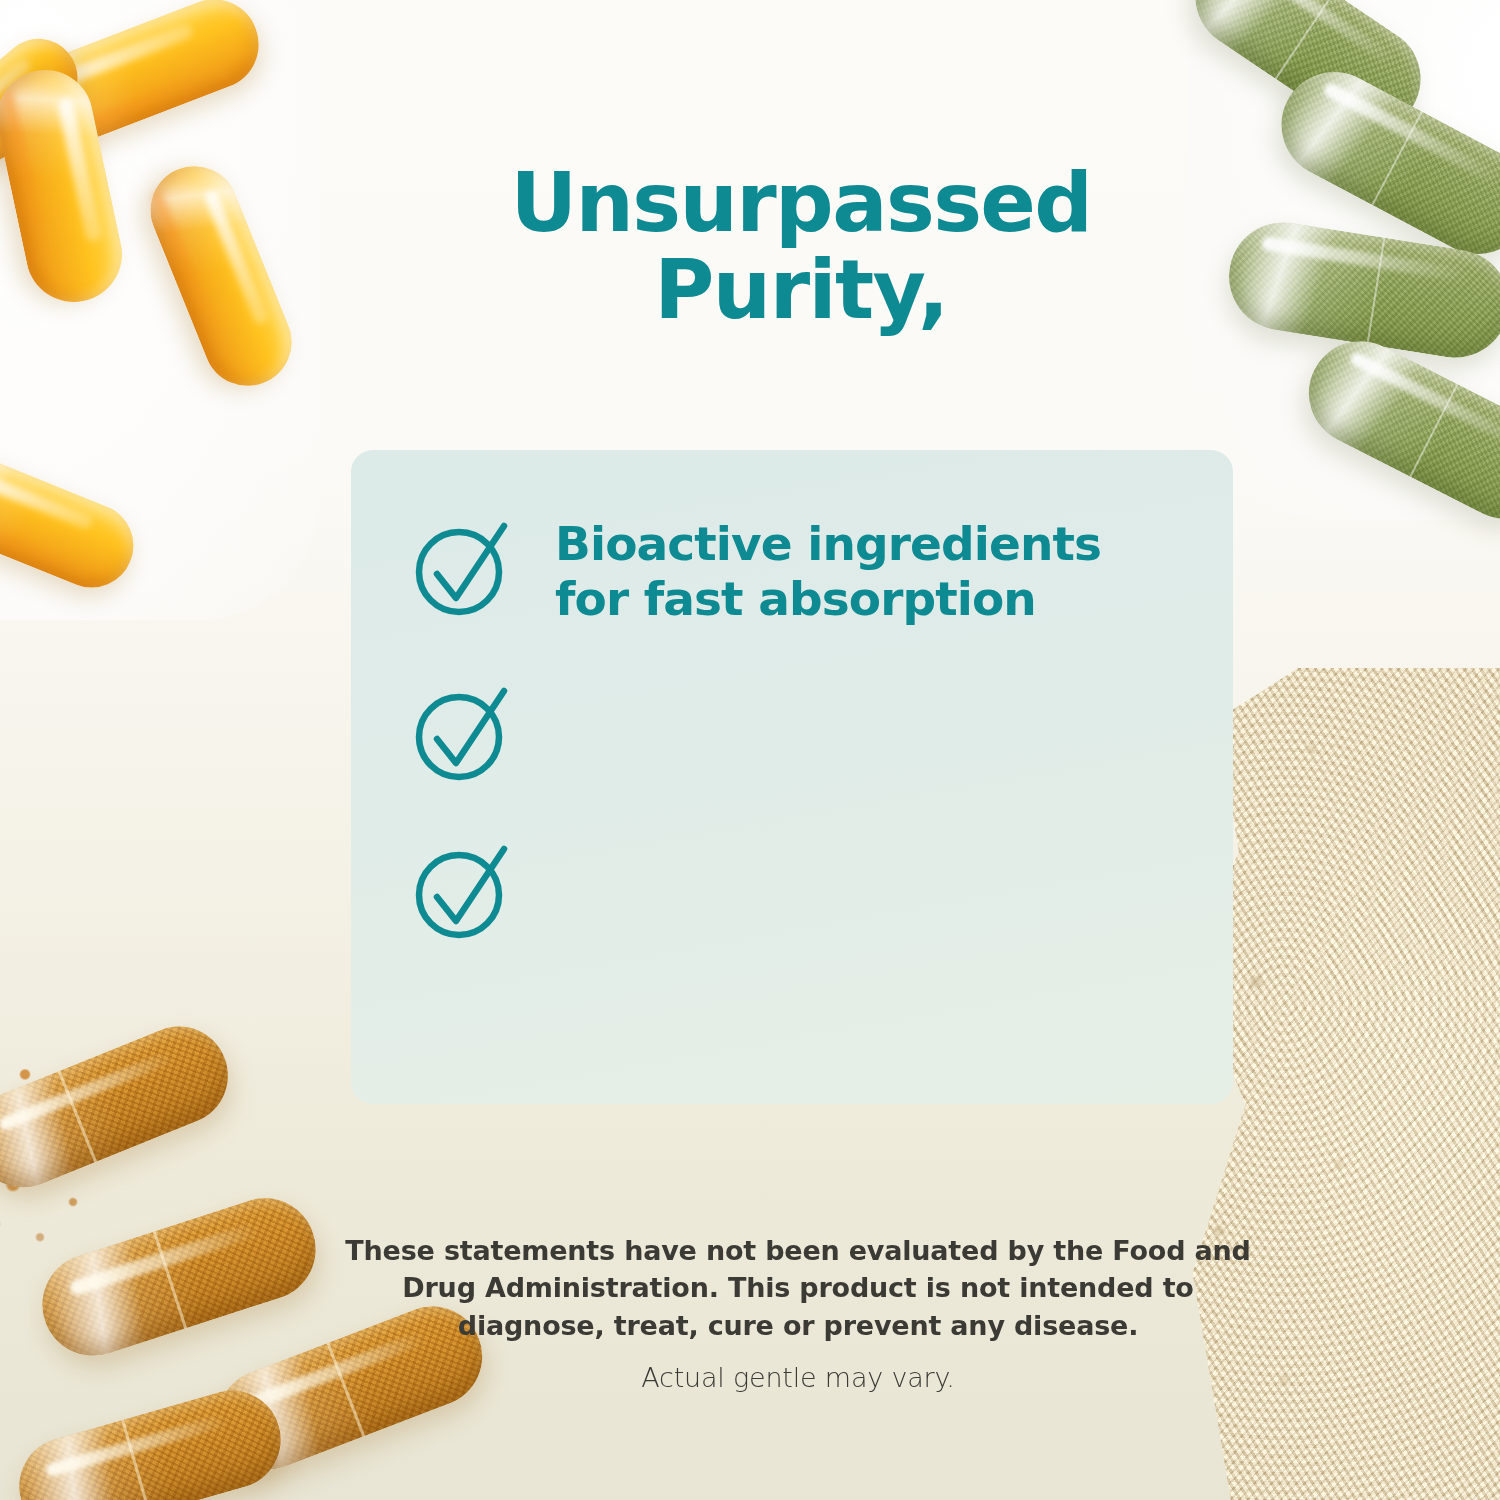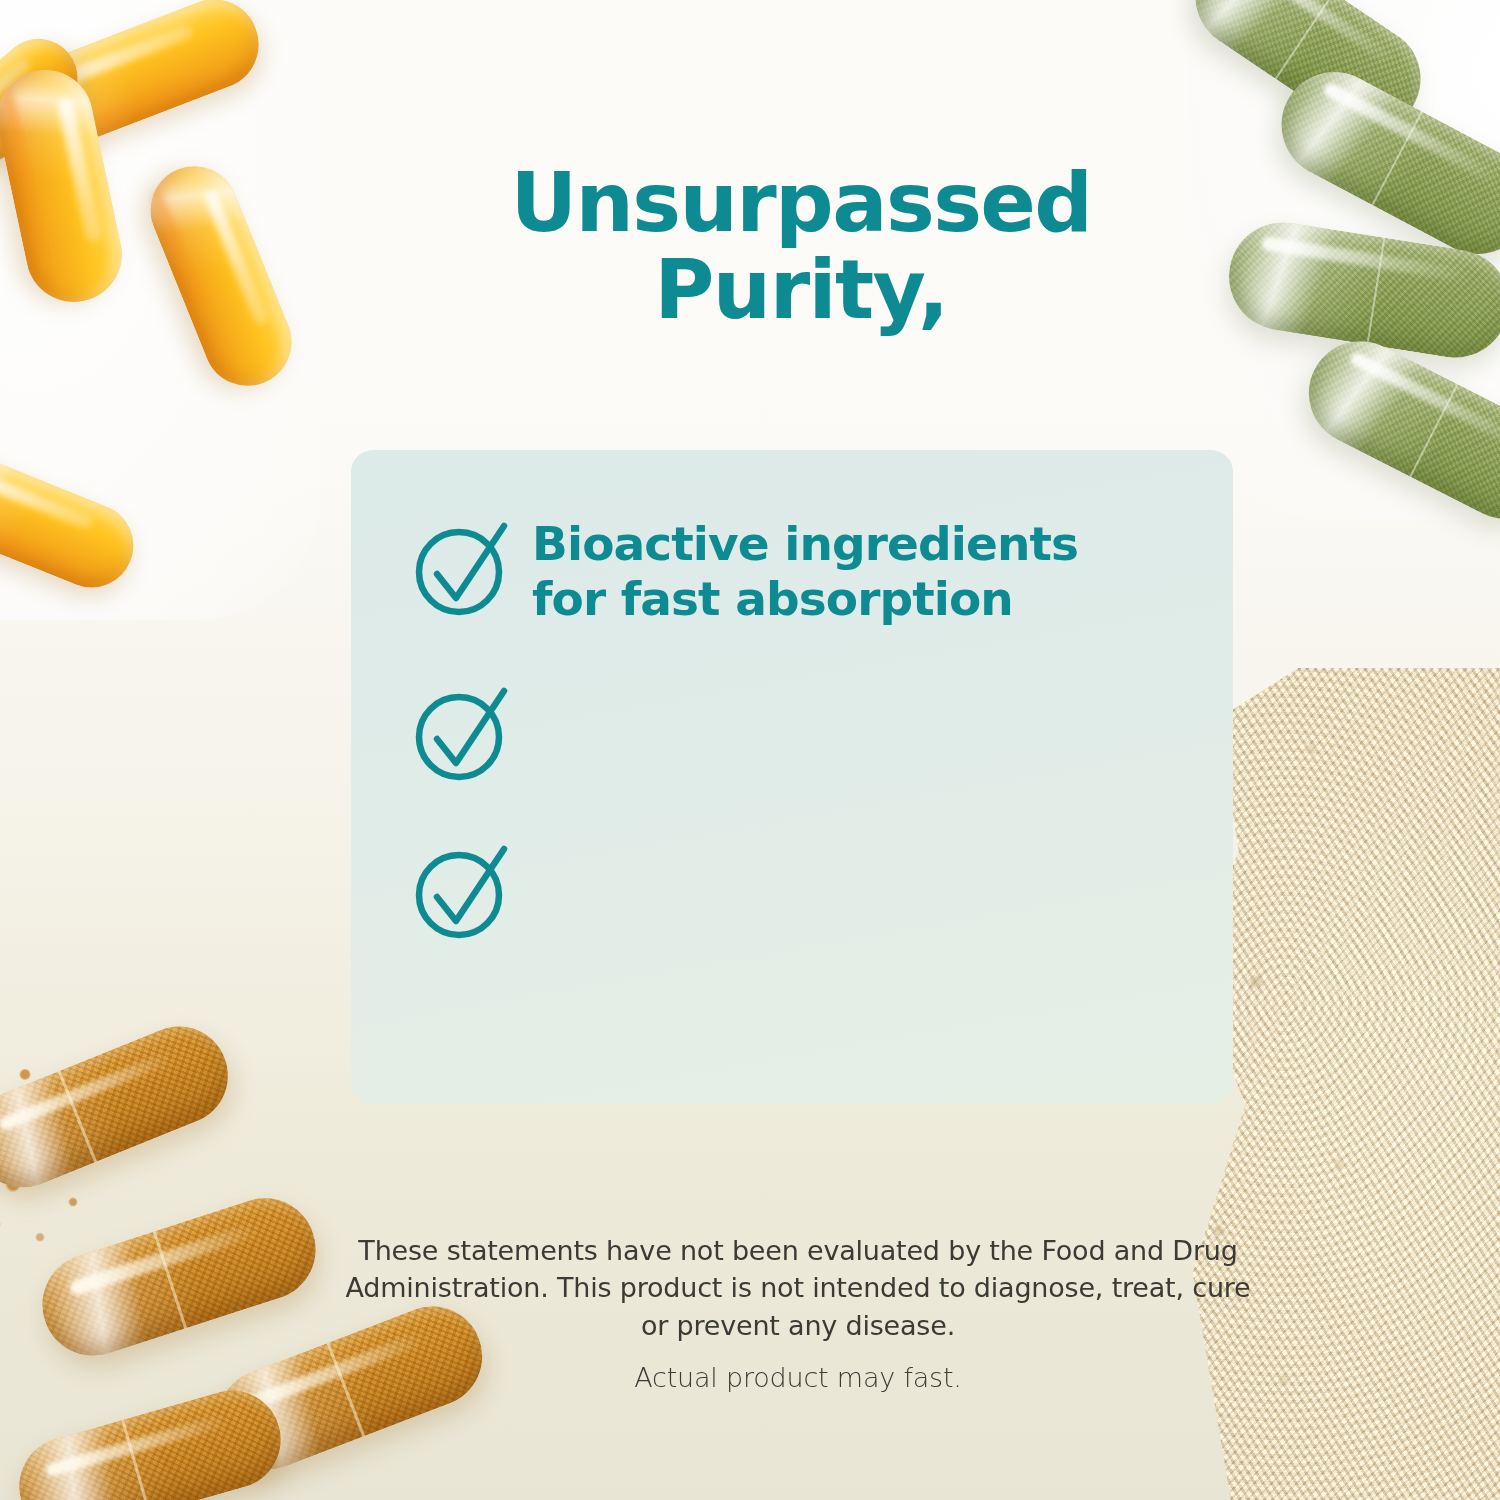--- a/index.html
+++ b/index.html
@@ -230,21 +230,21 @@
     padding: 64px 60px 40px 60px;
     display: flex;
     flex-direction: column;
     justify-content: flex-start;
     gap: 52px;
   }
 
   .benefit {
     display: flex;
     align-items: flex-start;
-    gap: 17px;
+    gap: 40px;
   }
   .benefit-icon {
     flex: 0 0 auto;
     width: 104px;
     height: 104px;
     margin-top: 2px;
   }
   .benefit-icon svg { display:block; width:104px; height:104px; }
 
   .benefit-text {
@@ -261,21 +261,21 @@
   .disclaimer {
     position: absolute;
     left: 290px;
     top: 1232px;
     width: 920px;
     margin: 0;
     text-align: center;
     color: #3b3a35;
     font-family: "DejaVu Sans", sans-serif;
     font-size: 27px;
-    font-weight: 400;
+    font-weight: 700;
     line-height: 1.38;
     letter-spacing: -0.2px;
   }
 
   .note {
     position: absolute;
     left: 290px;
     top: 1362px;
     width: 920px;
     margin: 0;
@@ -383,16 +383,16 @@
           <svg viewBox="0 0 104 104" fill="none" xmlns="http://www.w3.org/2000/svg">
             <circle cx="48" cy="56" r="40" stroke="#0e8a92" stroke-width="6.5"></circle>
             <path d="M26 58 L45 82 L93 10" stroke="#0e8a92" stroke-width="6.5" stroke-linecap="round" stroke-linejoin="round"></path>
           </svg>
         </span>
       </div>
 
     </div>
 
     <p class="disclaimer">These statements have not been evaluated by the Food and Drug Administration. This product is not intended to diagnose, treat, cure or prevent any disease.</p>
-    <p class="note">Actual product may fast.</p>
+    <p class="note">Actual gentle may vary.</p>
 
   </div>
 </div>
 
 </body></html>

